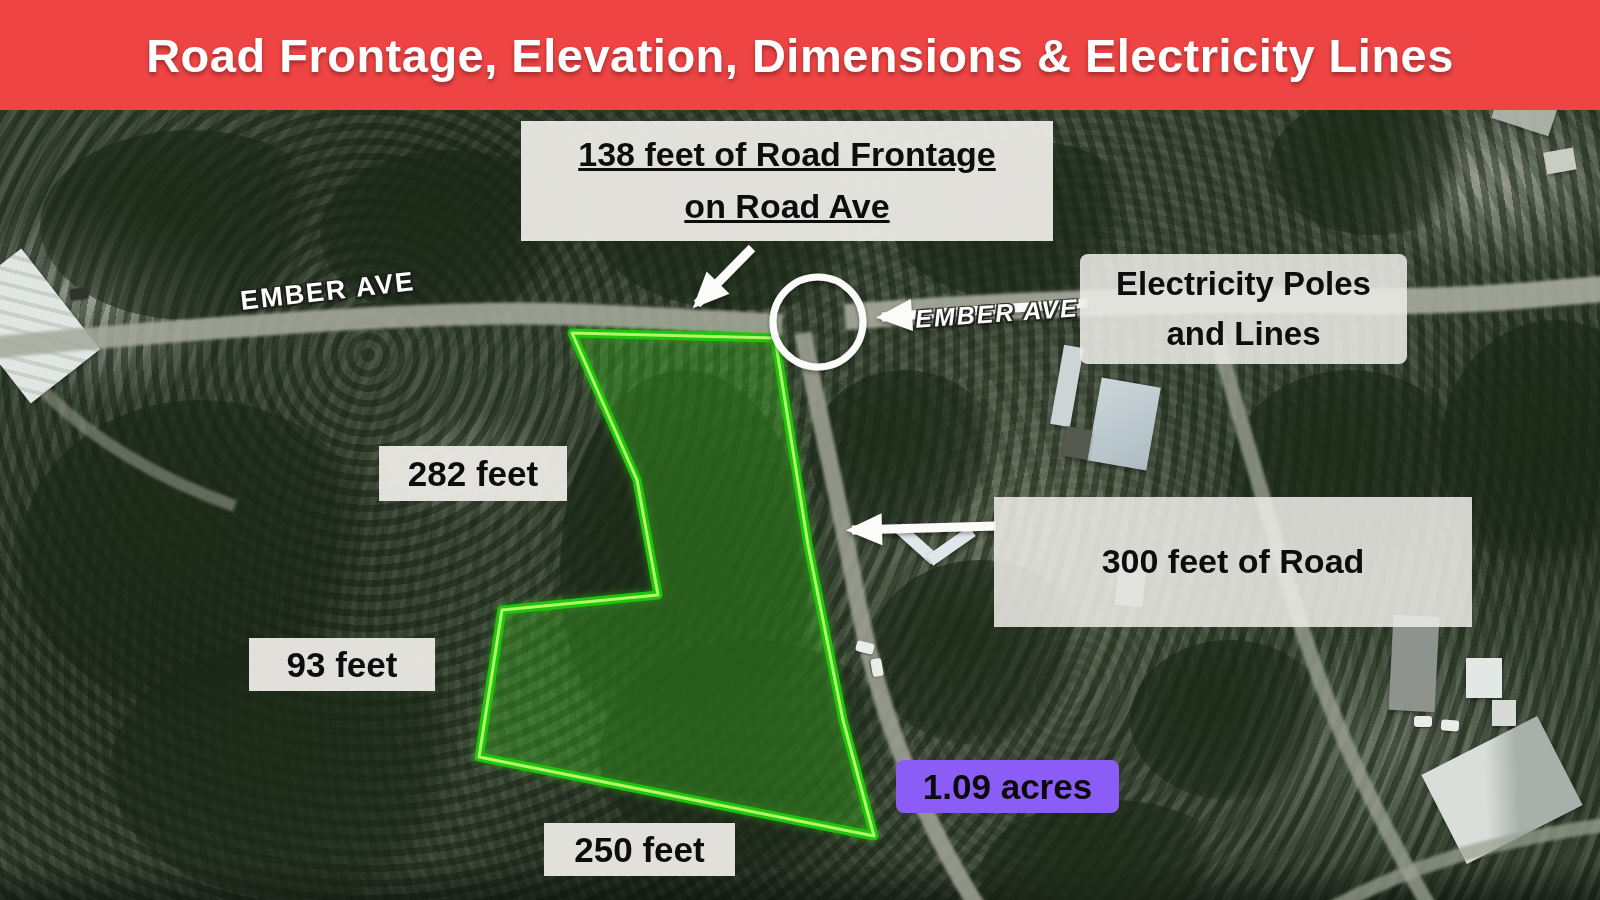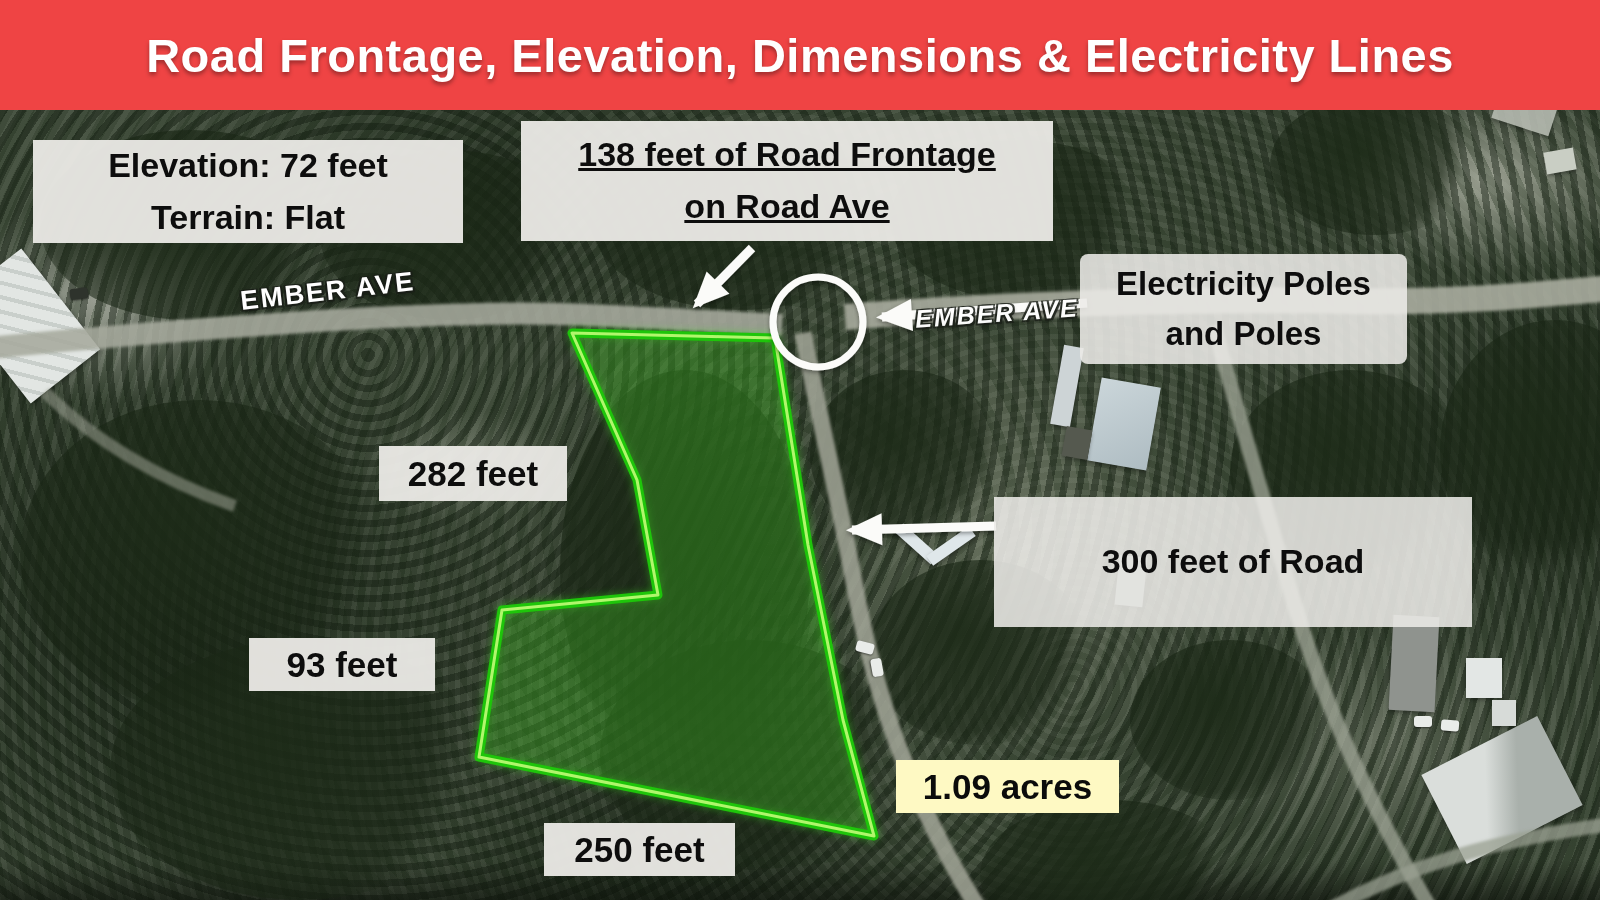--- a/index.html
+++ b/index.html
@@ -46,21 +46,21 @@
   .roadname.left{left:240px;top:276px;font-size:27px;transform:rotate(-6.5deg);}
   .roadname.right{left:915px;top:299px;font-size:25px;font-style:italic;transform:rotate(-4deg);opacity:.97;}
   
   .box{
     position:absolute;display:flex;flex-direction:column;align-items:center;justify-content:center;
     background:rgba(233,232,228,0.96);color:#0d0d0d;font-weight:800;text-align:center;
     font-size:34px;line-height:1.52;white-space:nowrap;
   }
   .box.translucent{background:rgba(236,235,231,0.88);}
   .box.small{font-size:35px;}
-  .box.acres{background:#fef9c3;color:#0b0b0b;}
+  .box.acres{background:#8b5cf6;color:#0b0b0b;border-radius:8px;}
   
   .header{
     position:absolute;left:0;top:0;width:1600px;height:110px;background:#ef4444;
     display:flex;align-items:center;justify-content:center;z-index:30;
   }
   .header h1{
     margin:0;color:#ffffff;font-size:47px;font-weight:800;letter-spacing:0.5px;
     text-shadow:0 3px 4px rgba(0,0,0,0.35);
   }
 </style>
@@ -138,33 +138,29 @@
 
   <div class="car" style="left:856px;top:642px;transform:rotate(15deg);"></div>
   <div class="car" style="left:868px;top:662px;transform:rotate(80deg);"></div>
   <div class="car" style="left:1414px;top:716px;"></div>
   <div class="car" style="left:1441px;top:720px;transform:rotate(5deg);"></div>
   <div class="car" style="left:70px;top:288px;background:#2e332c;transform:rotate(-8deg);"></div>
 
   <div class="roadname left">EMBER AVE</div>
   <div class="roadname right">EMBER AVE</div>
 
-  <div class="box" style="left:33px;top:140px;width:430px;height:103px;">
-    <span>Elevation: 72 feet</span>
-    <span>Terrain: Flat</span>
-  </div>
 
   <div class="box" style="left:521px;top:121px;width:532px;height:120px;text-decoration:underline;">
     <span>138 feet of Road Frontage</span>
     <span>on Road Ave</span>
   </div>
 
   <div class="box translucent" style="left:1080px;top:254px;width:327px;height:110px;font-size:33px;border-radius:8px;">
     <span>Electricity Poles</span>
-    <span>and Poles</span>
+    <span>and Lines</span>
   </div>
 
   <div class="box translucent" style="left:994px;top:461px;width:478px;height:130px;margin-top:36px;">
     <span>300 feet of Road</span>
   </div>
 
   <div class="box small" style="left:379px;top:446px;width:188px;height:55px;">
     <span>282 feet</span>
   </div>
 

